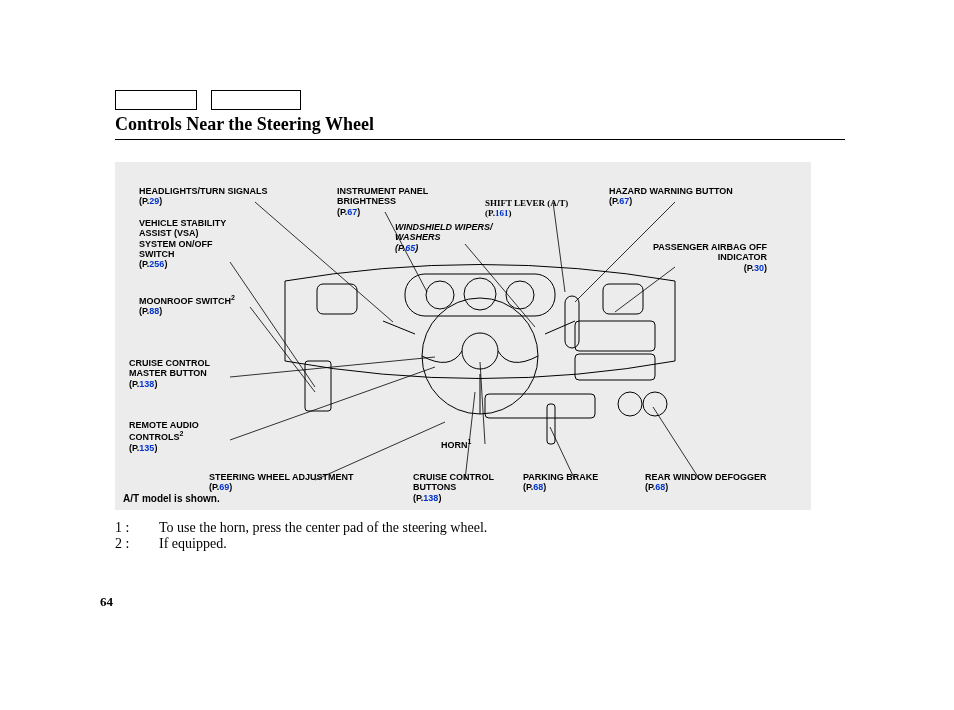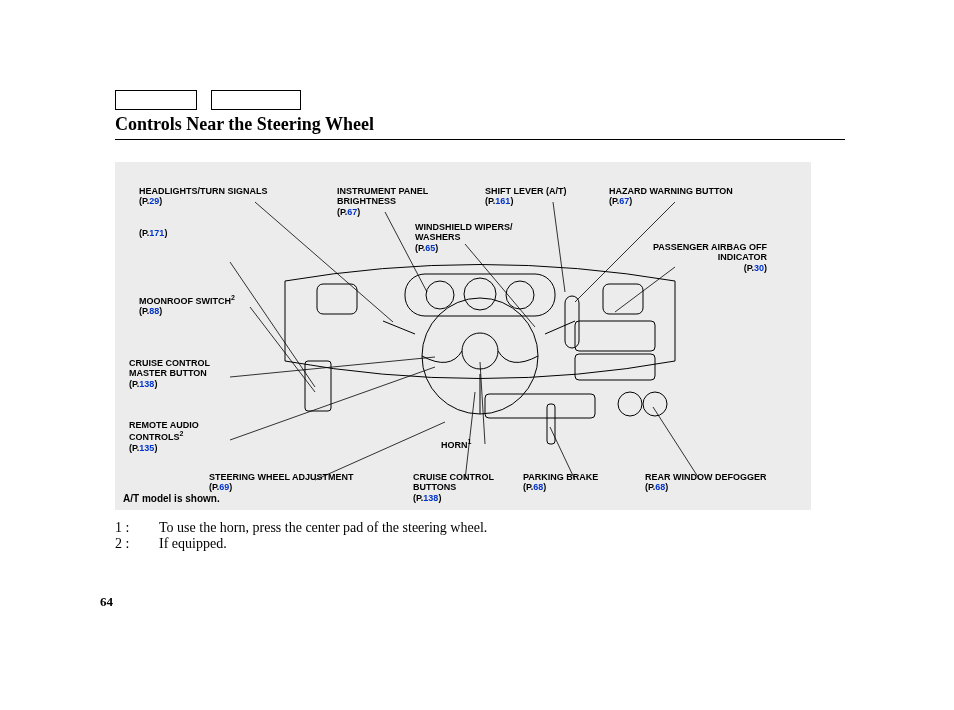--- a/index.html
+++ b/index.html
@@ -165,36 +165,36 @@
     <div class="callout" style="left:24px; top:24px;">
       <span>HEADLIGHTS/TURN SIGNALS</span><br>
       (<span class="pref">P.</span><span class="pnum">29</span>)
     </div>
 
     <div class="callout" style="left:222px; top:24px;">
       <span>INSTRUMENT PANEL<br>BRIGHTNESS</span><br>
       (<span class="pref">P.</span><span class="pnum">67</span>)
     </div>
 
-    <div class="callout" style="left:370px; top:24px;">
+    <div class="callout" style="left:370px; top:36px;font-family:Liberation Serif, serif;">
       <span>SHIFT LEVER (A/T)</span><br>
       (<span class="pref">P.</span><span class="pnum">161</span>)
     </div>
 
     <div class="callout" style="left:494px; top:24px;">
       <span>HAZARD WARNING BUTTON</span><br>
       (<span class="pref">P.</span><span class="pnum">67</span>)
     </div>
 
     <div class="callout" style="left:24px; top:56px;">
-      <br>
-      (<span class="pref">P.</span><span class="pnum">171</span>)
-    </div>
-
-    <div class="callout" style="left:300px; top:60px;">
+      <span>VEHICLE STABILITY<br>ASSIST (VSA)<br>SYSTEM ON/OFF<br>SWITCH</span><br>
+      (<span class="pref">P.</span><span class="pnum">256</span>)
+    </div>
+
+    <div class="callout" style="left:280px; top:60px;font-style:italic;">
       <span>WINDSHIELD WIPERS/<br>WASHERS</span><br>
       (<span class="pref">P.</span><span class="pnum">65</span>)
     </div>
 
     <div class="callout" style="left:538px; top:80px;text-align:right;">
       <span>PASSENGER AIRBAG OFF<br>INDICATOR</span><br>
       (<span class="pref">P.</span><span class="pnum">30</span>)
     </div>
 
     <div class="callout" style="left:24px; top:132px;">

